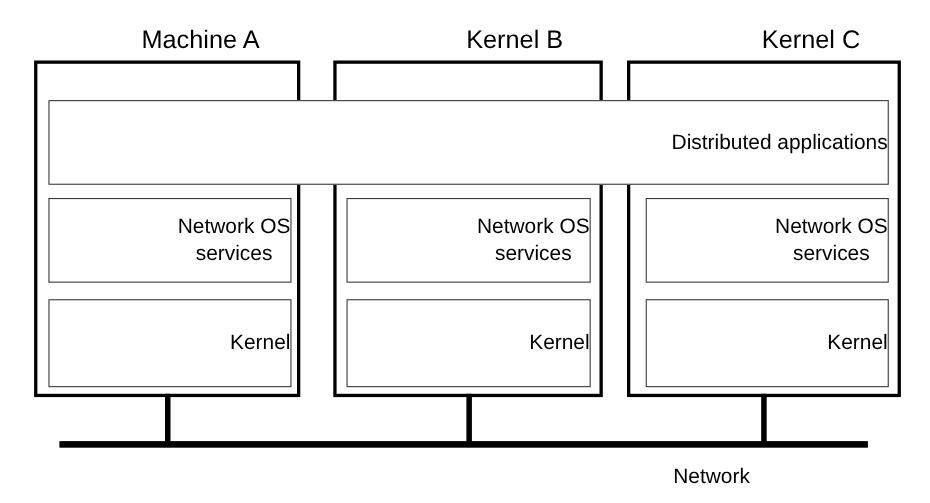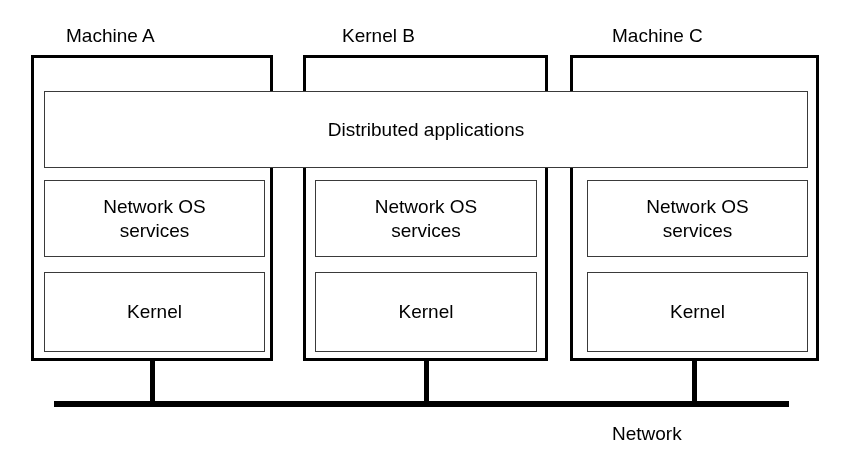--- a/index.html
+++ b/index.html
@@ -13,44 +13,44 @@
     height: 457px;
     background: #ffffff;
     font-family: "Liberation Sans", sans-serif;
     color: #000000;
     overflow: hidden;
   }
 
   
   .machine-label {
     position: absolute;
-    font-size: 19px;
+    font-size: 23px;
     line-height: 22px;
-    text-align: left;
+    text-align: right;
     white-space: nowrap;
     color: #000;
   }
 
   
   .machine-box {
     position: absolute;
     box-sizing: border-box;
     border: 3px solid #000000;
     background: transparent;
   }
 
   
   .layer-box {
     position: absolute;
     box-sizing: border-box;
     border: 1.5px solid #3a3a3a;
     background: #ffffff;
     display: flex;
     align-items: center;
-    justify-content: center;
+    justify-content: flex-end;
     text-align: center;
     font-size: 19px;
     line-height: 24px;
     color: #000000;
   }
 
   
   .dist-box {
     z-index: 5;
   }
@@ -74,21 +74,21 @@
     color: #000000;
   }
 </style>
 </head>
 <body>
 
 <div id="canvas">
 
   <div class="machine-label" style="left:66px; top:25px; width:170px;">Machine A</div>
   <div class="machine-label" style="left:342px; top:25px; width:170px;">Kernel B</div>
-  <div class="machine-label" style="left:612px; top:25px; width:170px;">Machine C</div>
+  <div class="machine-label" style="left:612px; top:25px; width:170px;">Kernel C</div>
 
   <div class="machine-box" style="left:31px; top:55px; width:242px; height:306px;"></div>
   <div class="machine-box" style="left:303px; top:55px; width:245px; height:306px;"></div>
   <div class="machine-box" style="left:570px; top:55px; width:249px; height:306px;"></div>
 
   <div class="layer-box dist-box" style="left:44px; top:91px; width:764px; height:77px;">
     <span>Distributed applications</span>
   </div>
 
   <div class="layer-box" style="left:44px; top:180px; width:221px; height:77px;">

